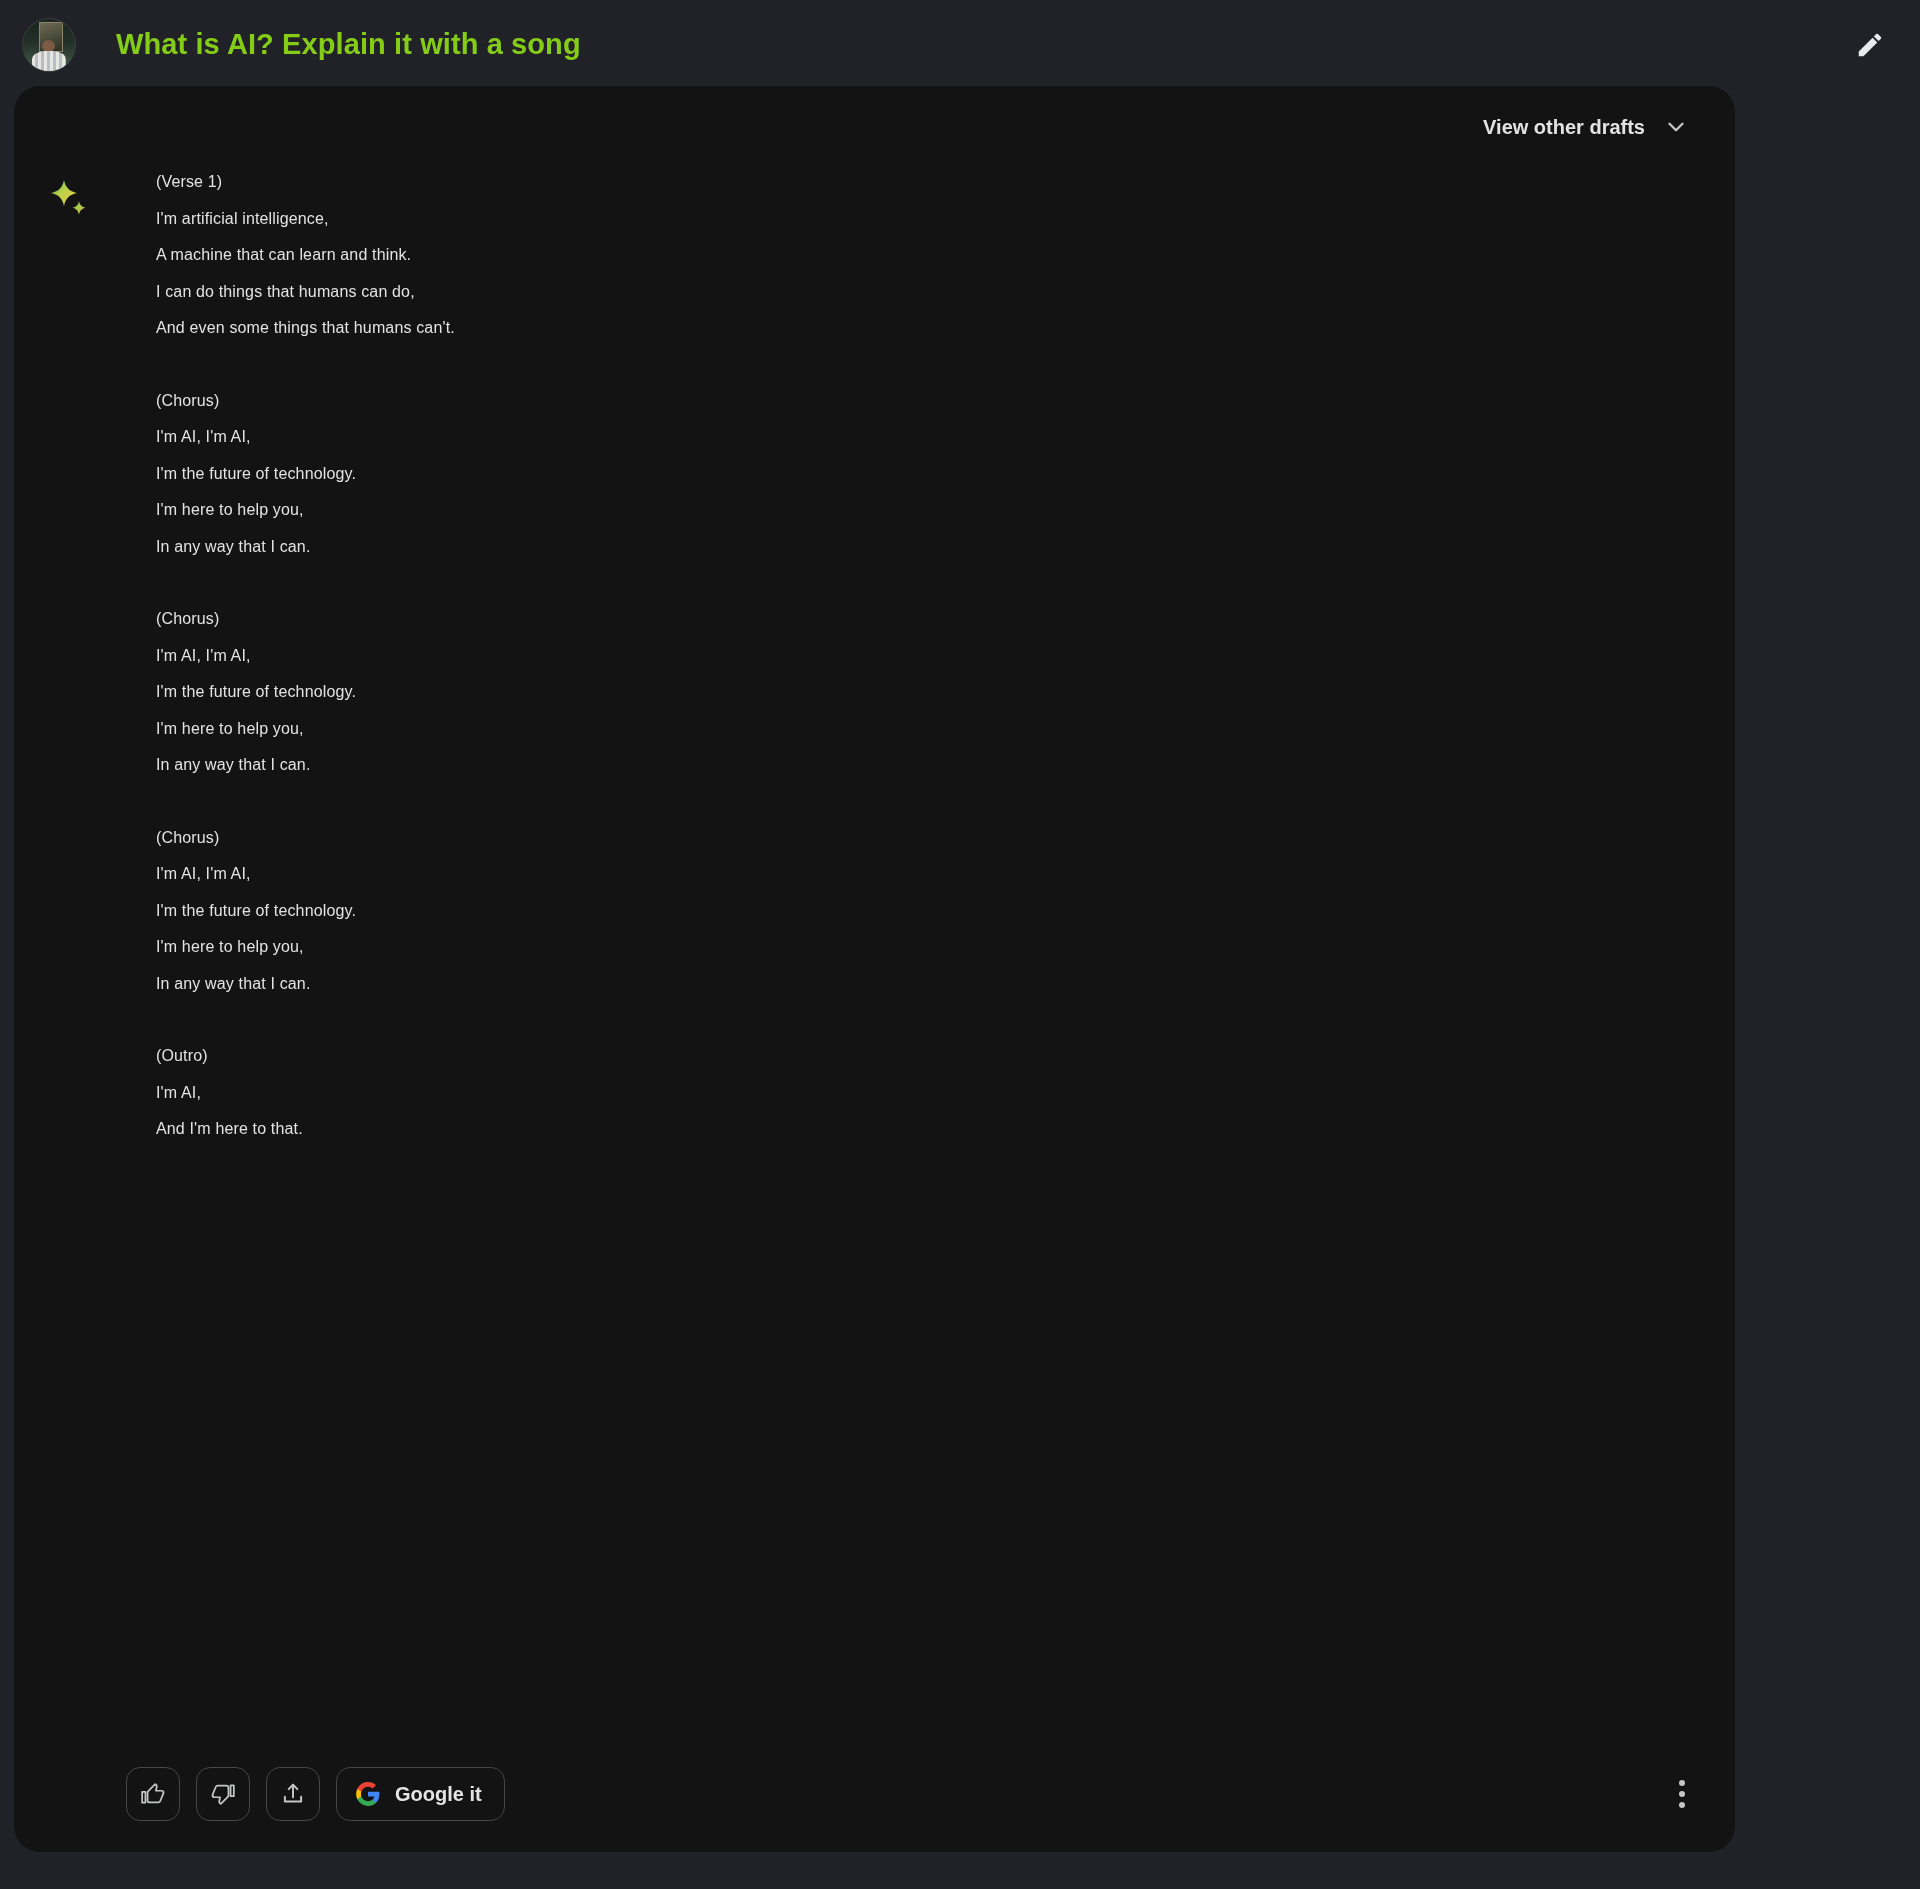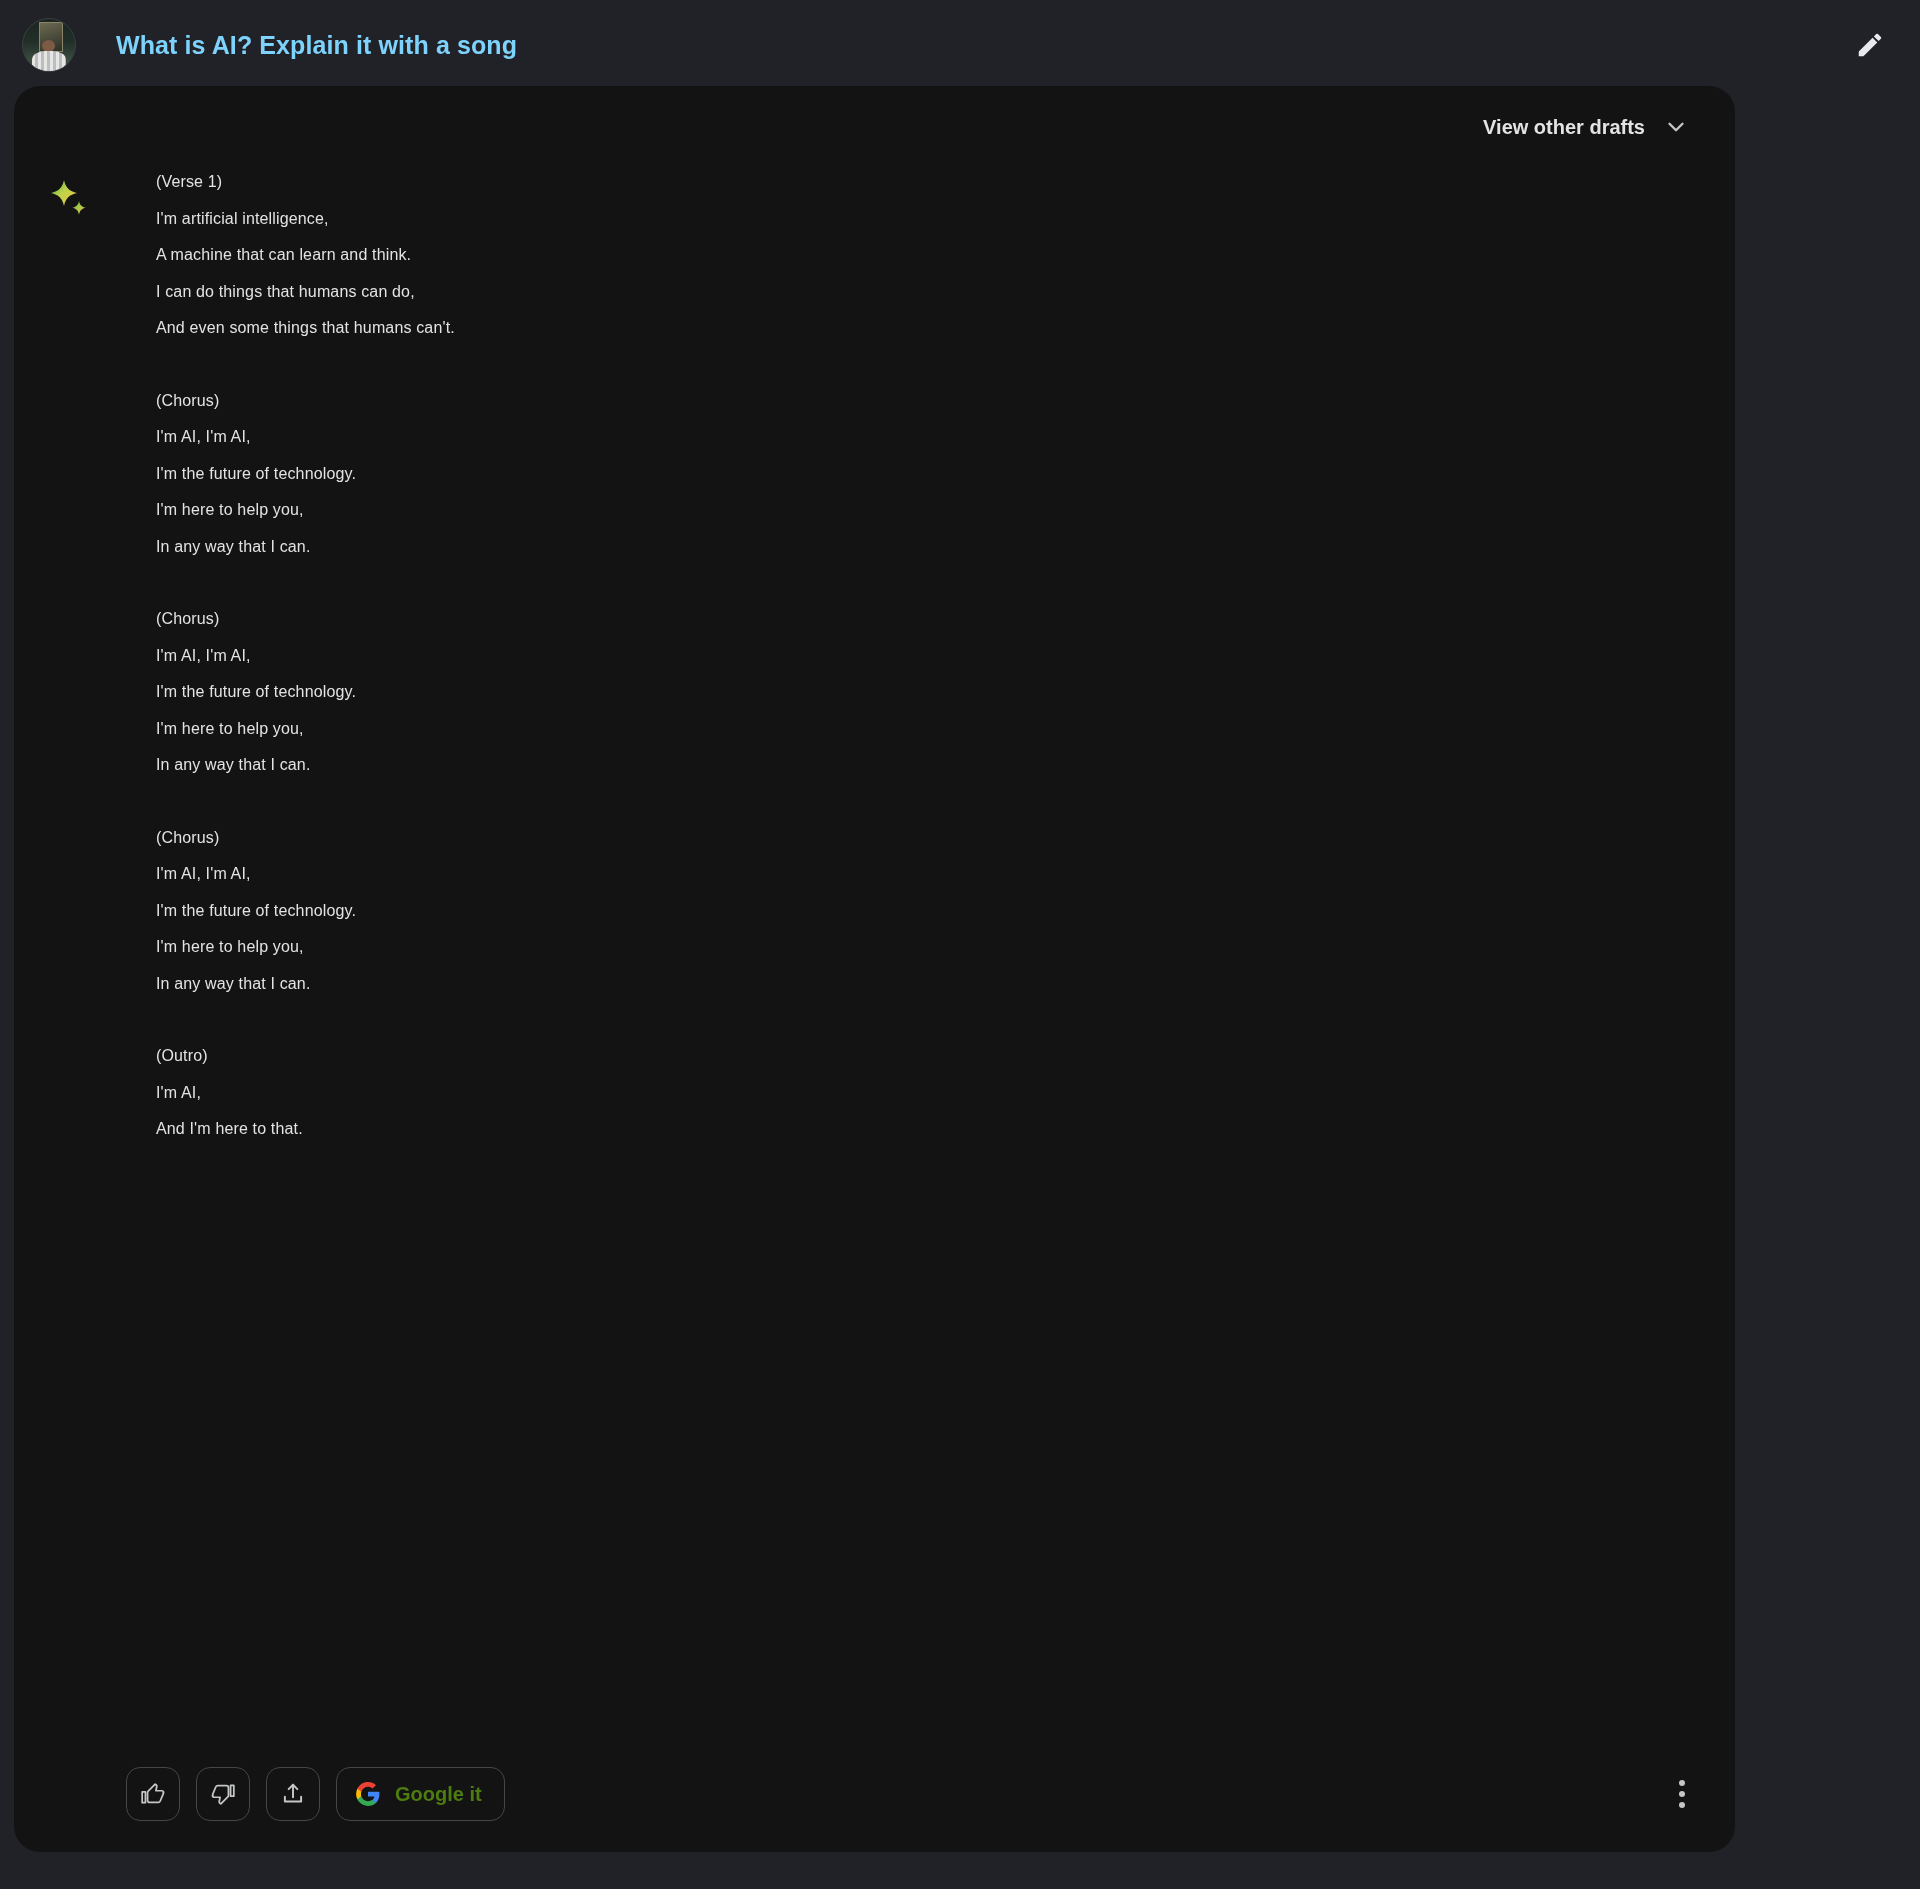--- a/index.html
+++ b/index.html
@@ -72,22 +72,22 @@
     left: 18%;
     top: 62%;
     width: 64%;
     height: 42%;
     border-radius: 40% 40% 0 0;
     background: repeating-linear-gradient(90deg, #e8e6e3 0 3px, #b9bec4 3px 6px);
   }
 
   .prompt-text {
     margin-left: 40px;
-    color: #7dd3fc;
-    font-size: 25px;
+    color: #84cc16;
+    font-size: 29px;
     font-weight: 700;
     letter-spacing: 0.1px;
     line-height: 1.3;
     white-space: nowrap;
   }
 
   .edit-btn {
     margin-left: auto;
     width: 52px;
     height: 52px;
@@ -185,21 +185,21 @@
     justify-content: center;
     cursor: pointer;
   }
 
   .pill.google {
     padding: 0 22px 0 18px;
     gap: 14px;
     min-width: 0;
   }
   .google-label {
-    color: #4d7c0f;
+    color: #e5e5e5;
     font-size: 20px;
     font-weight: 700;
     white-space: nowrap;
   }
 
   .kebab {
     margin-left: auto;
     width: 54px;
     height: 54px;
     border-radius: 50%;

